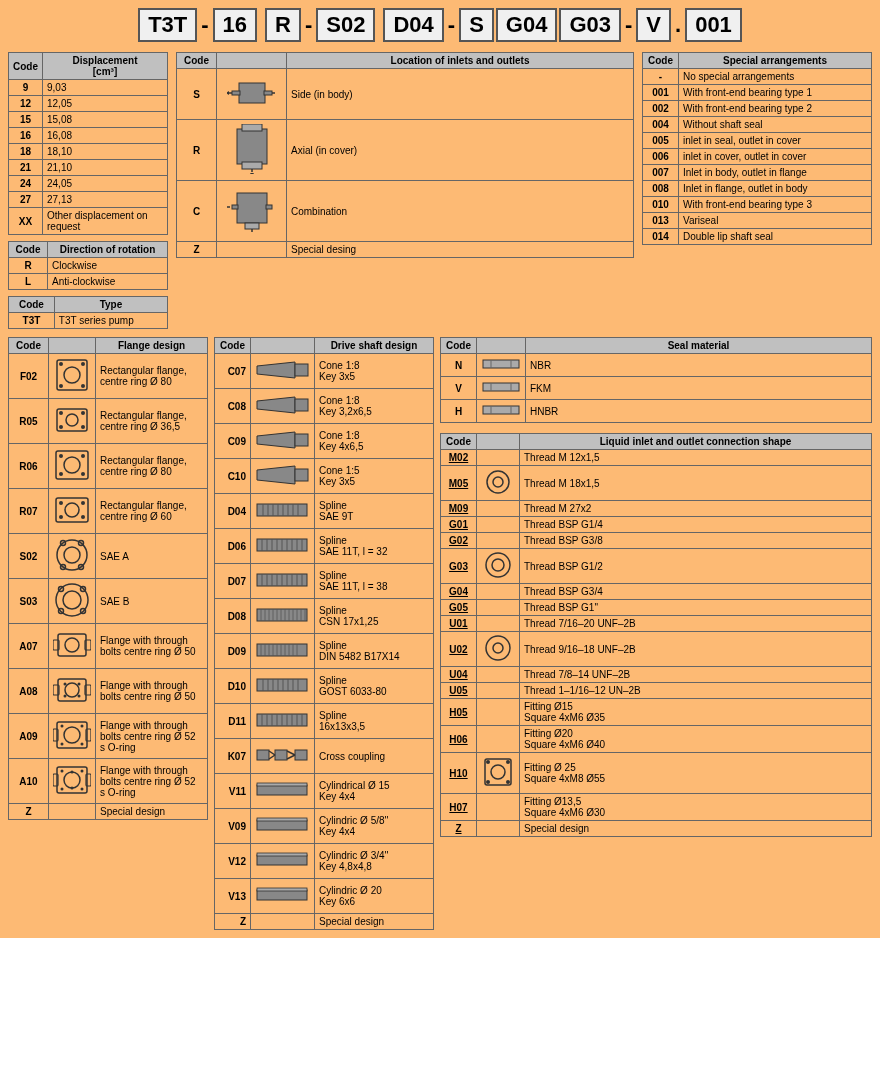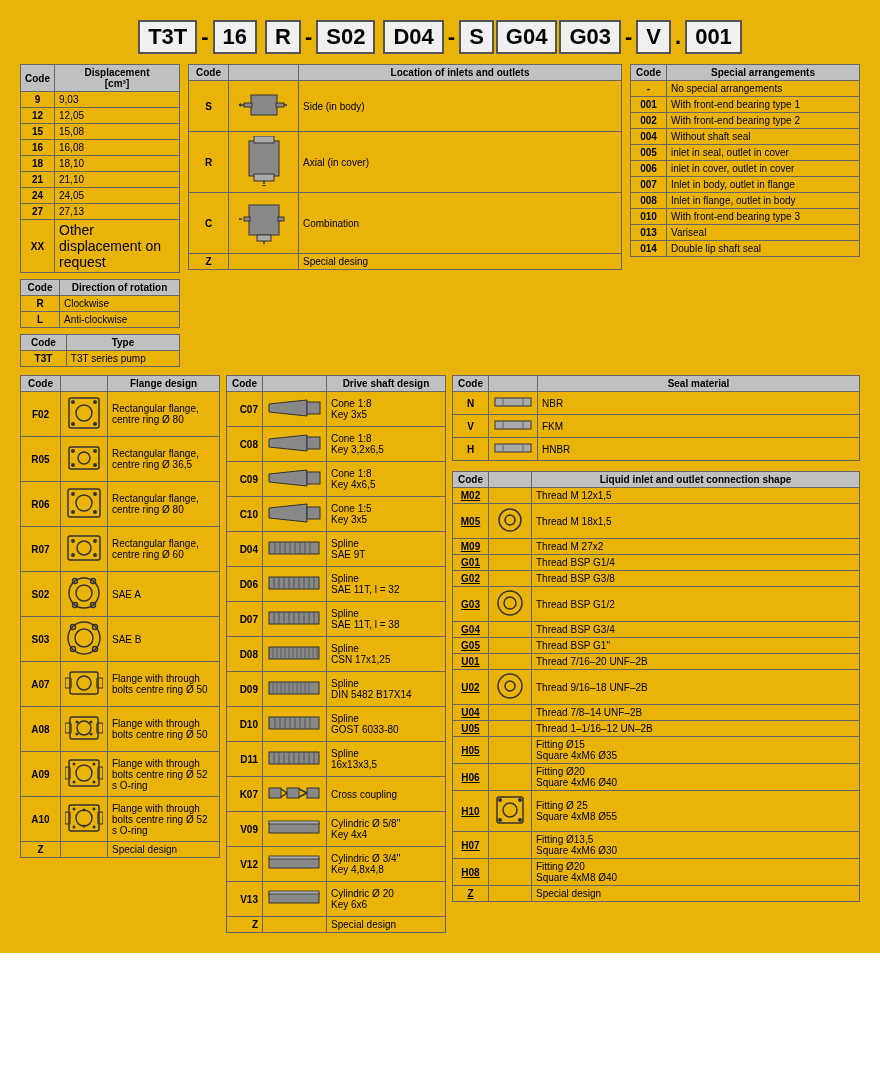--- a/index.html
+++ b/index.html
@@ -6,22 +6,22 @@
     body {
       font-family: Arial, sans-serif;
       font-size: 11px;
       background: #fff;
       width: 880px;
       min-height: 1076px;
       overflow-x: hidden;
     }
     .page {
       width: 880px;
-      padding: 20px;
-      background: #eab308;
+      padding: 8px;
+      background: #fdba74;
     }
 
     
     .part-number {
       display: flex;
       align-items: center;
       gap: 2px;
       margin-bottom: 10px;
       font-size: 20px;
       font-weight: bold;
@@ -230,21 +230,21 @@
         <tr>
           <td class="bold-code">24</td>
           <td>24,05</td>
         </tr>
         <tr>
           <td class="bold-code">27</td>
           <td>27,13</td>
         </tr>
         <tr>
           <td class="bold-code">XX</td>
-          <td style="font-size:14px;">Other displacement on request</td>
+          <td style="font-size:10px;">Other displacement on request</td>
         </tr>
       </tbody>
         </table>
 
       <table>
         <tbody>
             <tr>
           <th>Code</th>
           <th>Direction of rotation</th>
         </tr>
@@ -764,20 +764,30 @@
               <rect x="40" y="9" width="12" height="10" fill="#888" stroke="#333" stroke-width="1"></rect>
               <line x1="14" y1="10" x2="20" y2="14" stroke="#333" stroke-width="1.5"></line>
               <line x1="14" y1="18" x2="20" y2="14" stroke="#333" stroke-width="1.5"></line>
               <line x1="32" y1="10" x2="40" y2="14" stroke="#333" stroke-width="1.5"></line>
               <line x1="32" y1="18" x2="40" y2="14" stroke="#333" stroke-width="1.5"></line>
             </svg>
           </td>
           <td>Cross coupling</td>
         </tr>
 
+        <tr>
+          <td class="bold-code">V11</td>
+          <td class="icon-col">
+            <svg width="55" height="28">
+              <rect x="2" y="9" width="50" height="10" fill="#888" stroke="#333" stroke-width="1"></rect>
+              <rect x="2" y="7" width="50" height="3" fill="#aaa" stroke="#333" stroke-width="0.8"></rect>
+            </svg>
+          </td>
+          <td>Cylindrical Ø 15<br>Key 4x4</td>
+        </tr>
 
         <tr>
           <td class="bold-code">V09</td>
           <td class="icon-col">
             <svg width="55" height="28">
               <rect x="2" y="9" width="50" height="10" fill="#888" stroke="#333" stroke-width="1"></rect>
               <rect x="2" y="7" width="50" height="3" fill="#aaa" stroke="#333" stroke-width="0.8"></rect>
             </svg>
           </td>
           <td>Cylindric Ø 5/8''<br>Key 4x4</td>
@@ -965,25 +975,20 @@
             </svg>
           </td>
           <td>Fitting Ø 25<br>Square 4xM8 Ø55</td>
         </tr>
         <tr>
           <td class="bold-code">H07</td>
           <td class="icon-col"></td>
           <td>Fitting Ø13,5<br>Square 4xM6 Ø30</td>
         </tr>
         <tr>
-          <td class="bold-code">H08</td>
-          <td class="icon-col"></td>
-          <td>Fitting Ø20<br>Square 4xM8 Ø40</td>
-        </tr>
-        <tr>
           <td class="bold-code">Z</td>
           <td></td>
           <td>Special design</td>
         </tr>
       </tbody>
         </table>
 
     </div>
   </div>
 

